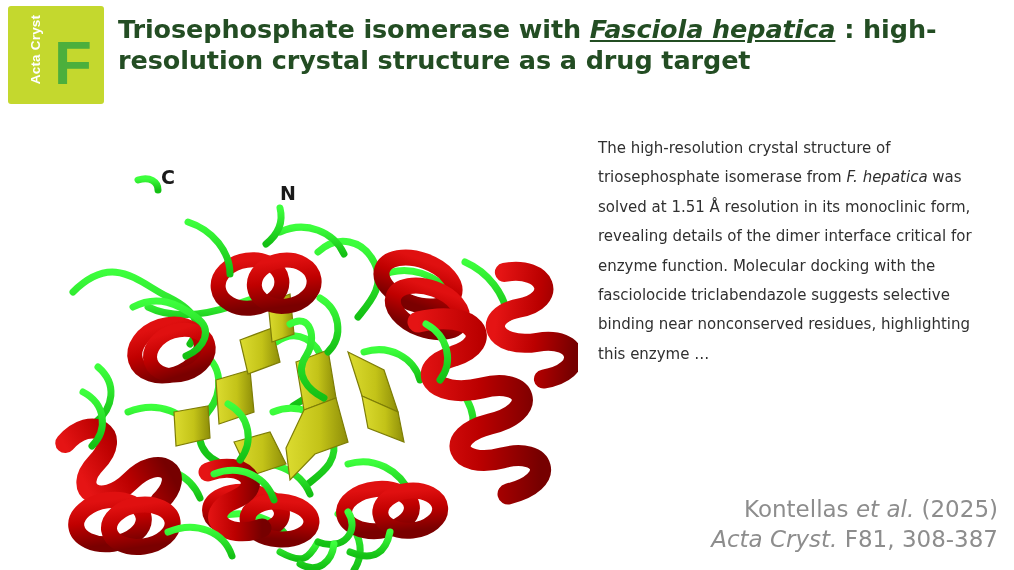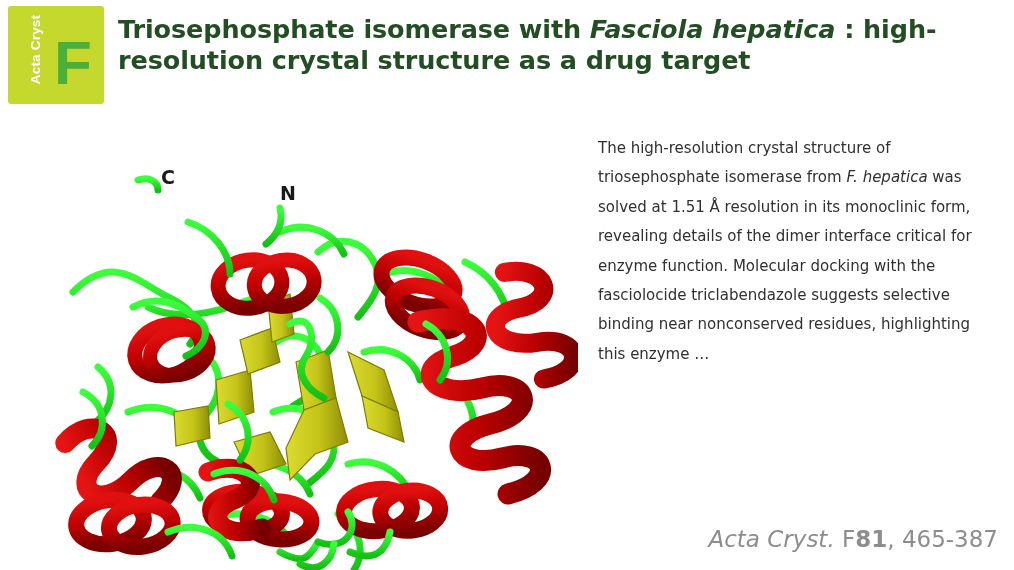--- a/index.html
+++ b/index.html
@@ -66,20 +66,21 @@
     width: 860px;
     color: #234d23;
     font-size: 25.5px;
     font-weight: bold;
     line-height: 31px;
     font-family: "DejaVu Sans", sans-serif;
     letter-spacing: -0.1px;
   }
   #article-title .sp-ital {
     font-style: italic;
+    text-decoration: underline;
   }
 
   
   #protein-figure {
     position: absolute;
     left: 18px;
     top: 112px;
     width: 560px;
     height: 458px;
   }
@@ -114,21 +115,21 @@
     right: 16px;
     bottom: 16px;
     width: 460px;
     text-align: right;
     color: #8d8d8d;
     font-size: 23px;
     line-height: 30px;
     font-family: "DejaVu Sans", sans-serif;
   }
   #citation .cite-ital { font-style: italic; }
-  #citation .cite-bold { font-weight: bold; }
+  #citation .cite-bold { font-weight: normal; }
 </style>
 </head>
 <body>
 
 <div id="header">
 
   <div id="journal-logo">
     <div id="logo-acta-cryst">Acta Cryst</div>
     <div id="logo-letter">F</div>
   </div>
@@ -278,15 +279,18 @@
   </g>
 </svg>
 </div>
 
 <div id="abstract-text">
   <span>The high-resolution crystal structure of triosephosphate isomerase from </span><span class="sp-ital">F. hepatica</span><span> was solved at 1.51 Å resolution in its monoclinic form, revealing details of the dimer interface critical for enzyme function. Molecular docking with the fasciolocide triclabendazole suggests selective binding near nonconserved residues, highlighting this enzyme …</span>
 </div>
 
 <div id="citation">
   <div>
-    <span class="cite-ital">Acta  Cryst.</span><span> F</span><span class="cite-bold">81</span><span>, 465-387</span>
+    <span>Kontellas </span><span class="cite-ital">et al.</span><span> (2025)</span>
+  </div>
+  <div>
+    <span class="cite-ital">Acta  Cryst.</span><span> F</span><span class="cite-bold">81</span><span>, 308-387</span>
   </div>
 </div>
 
 </body></html>

